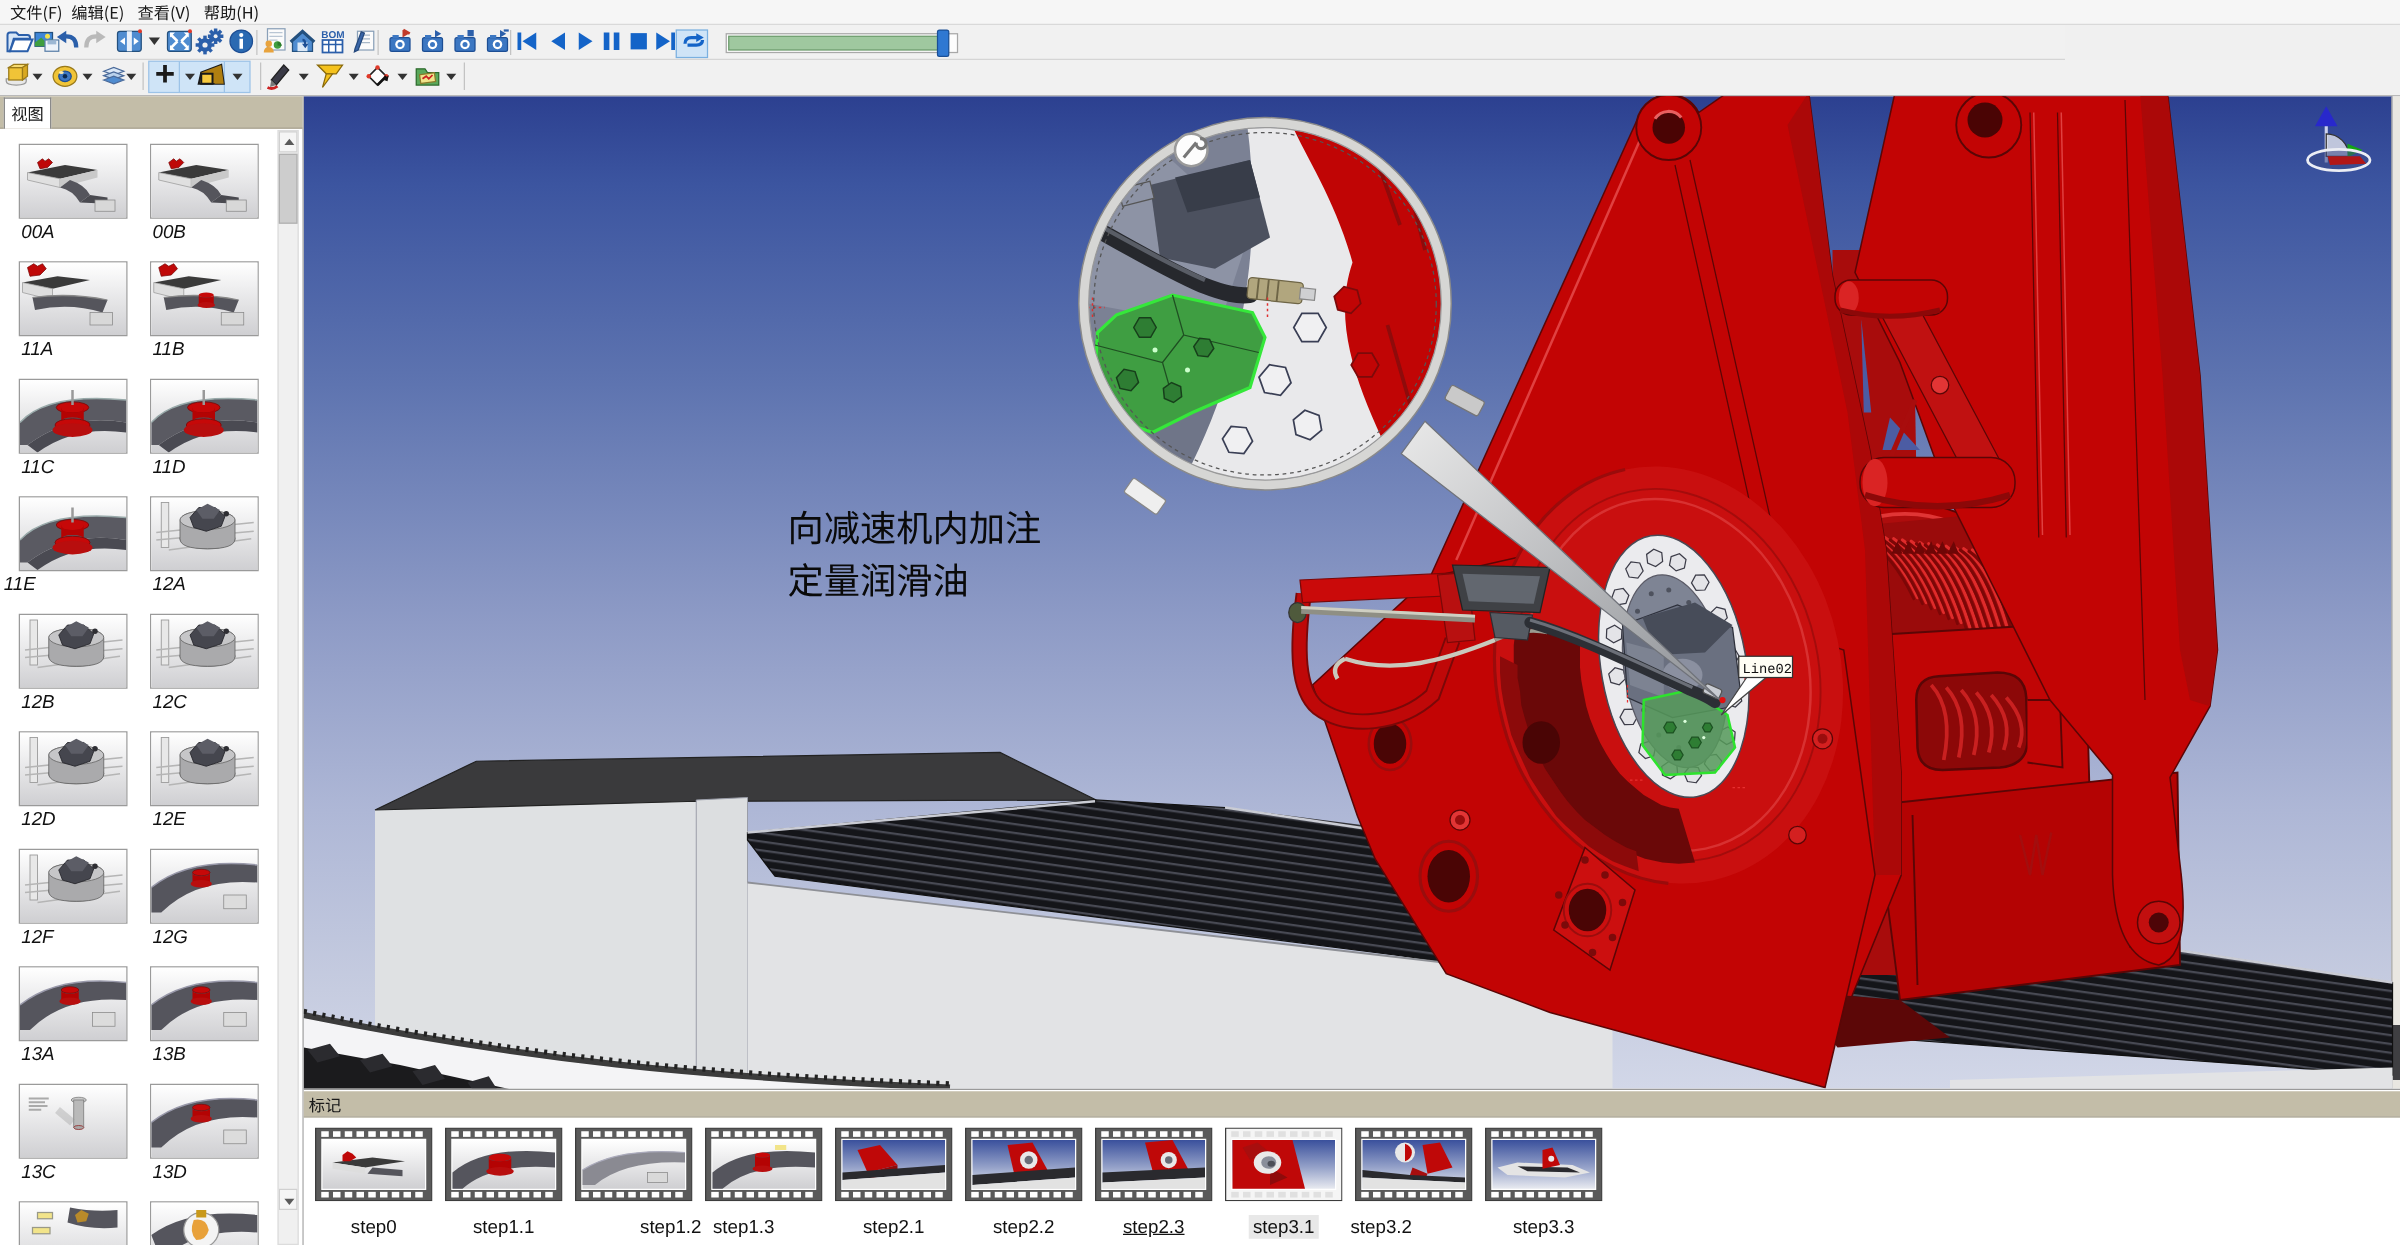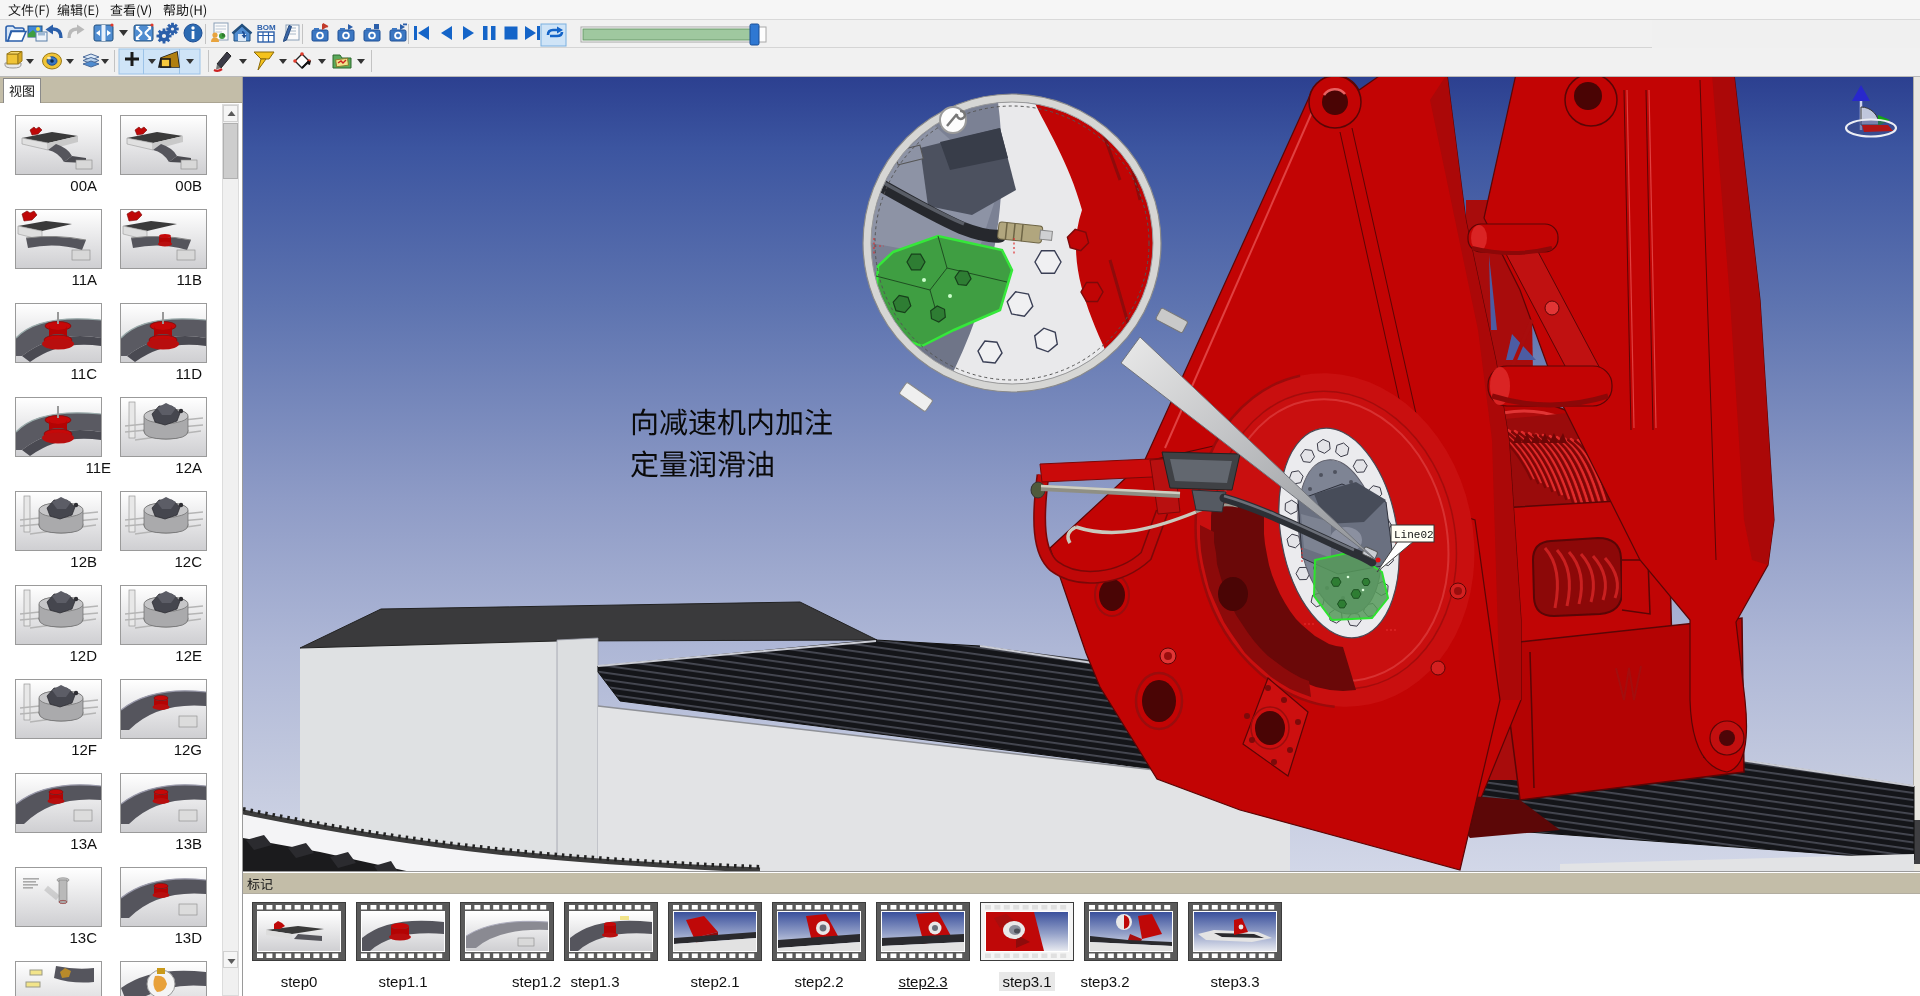--- a/index.html
+++ b/index.html
@@ -4,21 +4,21 @@
 * { margin:0; padding:0; box-sizing:border-box; }
 html,body { width:1920px; height:996px; overflow:hidden; font-family:"Liberation Sans",sans-serif; }
 #app { position:relative; width:1920px; height:996px; background:#f0f0f0; }
 #menubar { position:absolute; left:0; top:0; width:1920px; height:20px; background:#f6f6f6; border-bottom:1px solid #d9d9d9; }
 #tb1 { position:absolute; left:0; top:20px; width:1652px; height:28px; background:#f1f1f1; border-bottom:1px solid #d5d5d5; }
 #tb2 { position:absolute; left:0; top:48px; width:1920px; height:29px; background:#f1f1f1; border-bottom:1px solid #b9b9b9; }
 #lp { position:absolute; left:0; top:77px; width:243px; height:919px; background:#ffffff; border-right:1px solid #9a9a9a; }
 #lptabs { position:absolute; left:0; top:0; width:242px; height:26px; background:#c3bda8; border-bottom:1px solid #aaa492; }
 #lptab { position:absolute; left:3px; top:1px; width:38px; height:25px; background:#fff; border:1px solid #8a8a8a; border-bottom:none; }
 .th { position:absolute; width:87px; height:60px; border:1px solid #9a9a9a; background:#fff; }
-.thl { position:absolute; width:80px; text-align:right; font-size:15px; color:#111; }
+.thl { position:absolute; width:80px; text-align:left; font-size:15px; color:#111;font-style:italic; }
 #lpsb { position:absolute; right:3px; top:27px; width:17px; height:892px; background:#f0f0f0; border:1px solid #dcdcdc; }
 #vp { position:absolute; left:243px; top:77px; width:1677px; height:794px; }
 #bp { position:absolute; left:243px; top:871px; width:1677px; height:125px; background:#fff; border-top:1px solid #9a9a9a; }
 #bptitle { position:absolute; left:0; top:1px; width:1677px; height:21px; background:#c3bda8; border-bottom:1px solid #b2ada0; }
 .film { position:absolute; }
 .fl { position:absolute; width:90px; text-align:center; font-size:15px; color:#111; }
 svg { display:block; }
 </style></head>
 <body>
 <svg width="0" height="0" style="position:absolute">
@@ -388,21 +388,21 @@
           <path d="M0 34 Q22 10 85 16 L85 34 Q40 26 6 52 L0 52 Z" fill="#5a5a62"></path>
           <path d="M0 34 Q22 10 85 16" fill="none" stroke="#9aa" stroke-width="1.2"></path>
           <path d="M6 52 Q40 26 85 34 L85 42 Q44 36 14 58 Z" fill="#4a4a52"></path>
           <ellipse cx="42" cy="22" rx="13" ry="4.5" fill="#c60808" stroke="#7a0a0a" stroke-width="0.7"></ellipse>
           <path d="M33 22 L33 34 Q33 30 42 30 Q51 30 51 34 L51 22 Q51 26 42 26 Q33 26 33 22 Z" fill="#b40303"></path>
           <ellipse cx="42" cy="36" rx="14" ry="5" fill="#c60808" stroke="#7a0a0a" stroke-width="0.7"></ellipse>
           <ellipse cx="42" cy="40" rx="16" ry="5.5" fill="#b80e0e"></ellipse>
           <rect x="41" y="8" width="2" height="12" fill="#999"></rect>
         </svg>
       </div>
-      <div class="thl" style="left:31px;top:382px">11E</div>
+      <div class="thl" style="left:3px;top:382px">11E</div>
       <div class="th" style="left:120px;top:320px">
         <svg width="85" height="58" viewBox="0 0 85 58">
           <rect width="85" height="58" fill="url(#tg)"></rect>
           <rect x="8" y="4" width="6" height="36" fill="#e8e8e8" stroke="#999" stroke-width="0.7"></rect>
           <path d="M4 28 L82 20 M4 34 L82 27 M14 42 L80 33" stroke="#b5b5b5" stroke-width="1.4"></path>
           <ellipse cx="45" cy="33" rx="22" ry="8" fill="#8e8e90" stroke="#5a5a5a" stroke-width="0.7"></ellipse>
           <path d="M23 33 L23 19 Q23 11 45 11 Q67 11 67 19 L67 33 Q67 41 45 41 Q23 41 23 33 Z" fill="#aaaaac" stroke="#6a6a6a" stroke-width="0.7"></path>
           <ellipse cx="45" cy="18" rx="22" ry="7.5" fill="#c6c6c8" stroke="#6a6a6a" stroke-width="0.7"></ellipse>
           <path d="M31 16 l7 -8 13 0 8 7 -3 8 -12 4 -10 -3 Z" fill="#45464e" stroke="#26262c" stroke-width="0.7"></path>
           <path d="M36 10 l9 -5 10 5 -5 7 -9 0 Z" fill="#5c5d66"></path>

